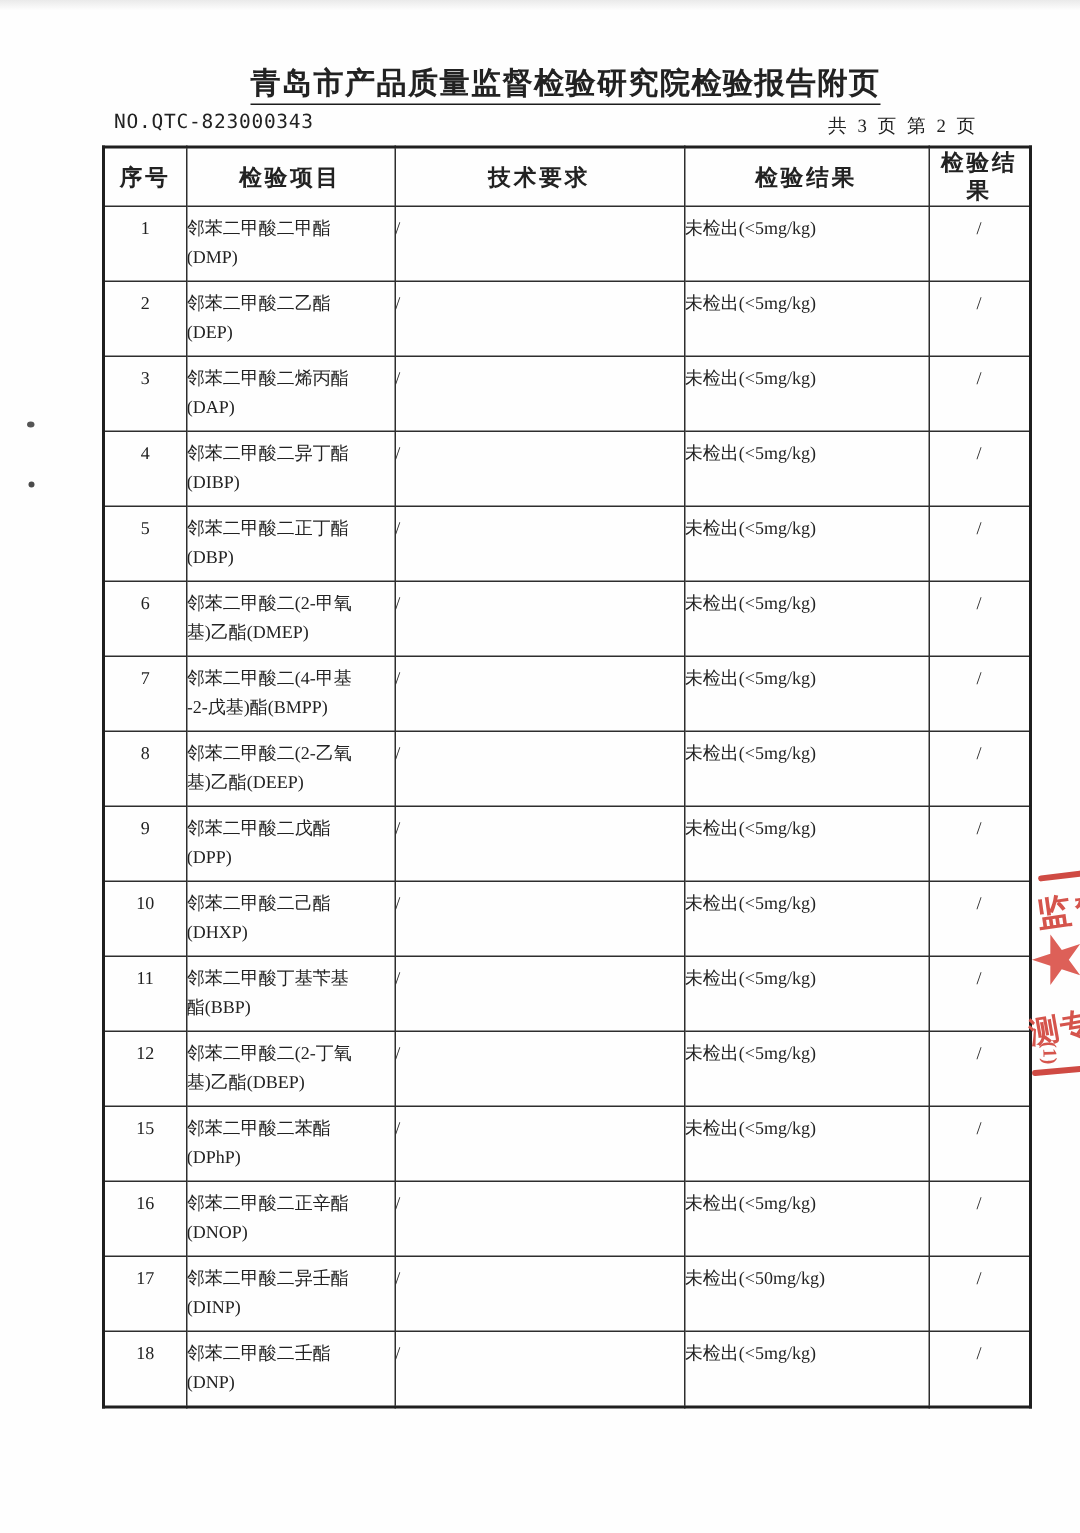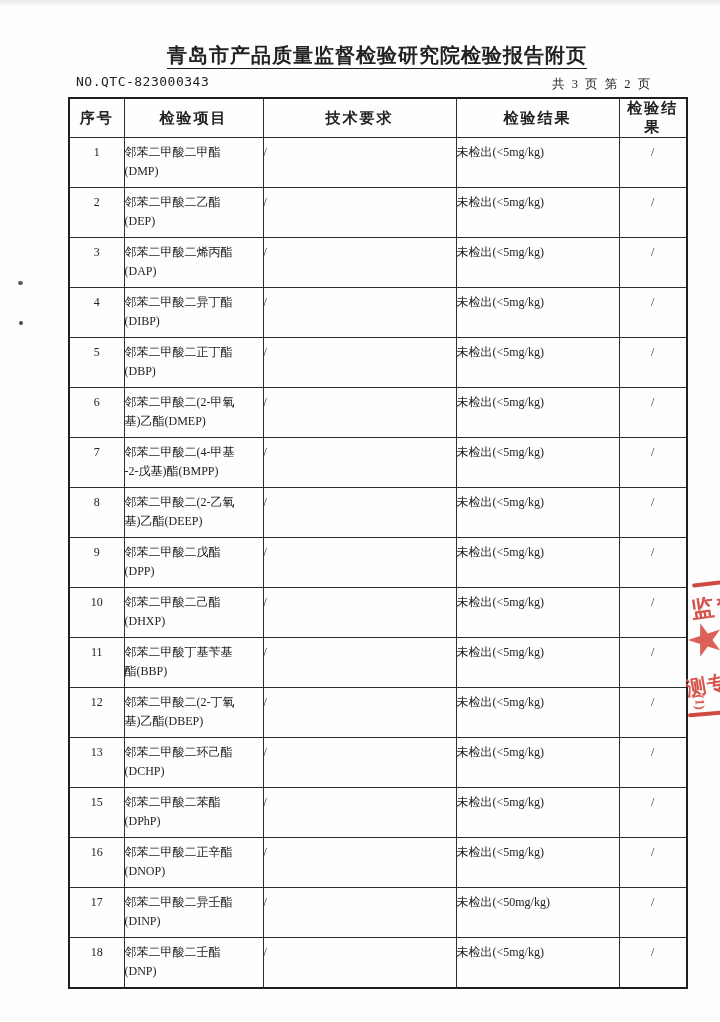--- a/index.html
+++ b/index.html
@@ -270,30 +270,20 @@
           <td class="td-no">12</td>
           <td class="td-item">
             <div>邻苯二甲酸二(2-丁氧</div>
             <div>基)乙酯(DBEP)</div>
           </td>
           <td class="td-req">/</td>
           <td class="td-result">未检出(&lt;5mg/kg)</td>
           <td class="td-judge">/</td>
         </tr>
         <tr>
-          <td class="td-no">13</td>
-          <td class="td-item">
-            <div>邻苯二甲酸二环己酯</div>
-            <div>(DCHP)</div>
-          </td>
-          <td class="td-req">/</td>
-          <td class="td-result">未检出(&lt;5mg/kg)</td>
-          <td class="td-judge">/</td>
-        </tr>
-        <tr>
           <td class="td-no">15</td>
           <td class="td-item">
             <div>邻苯二甲酸二苯酯</div>
             <div>(DPhP)</div>
           </td>
           <td class="td-req">/</td>
           <td class="td-result">未检出(&lt;5mg/kg)</td>
           <td class="td-judge">/</td>
         </tr>
         <tr>

